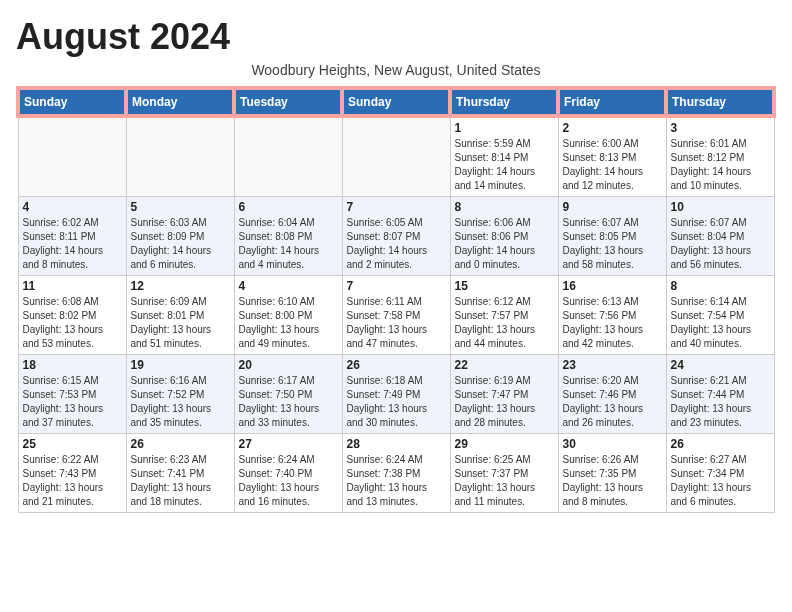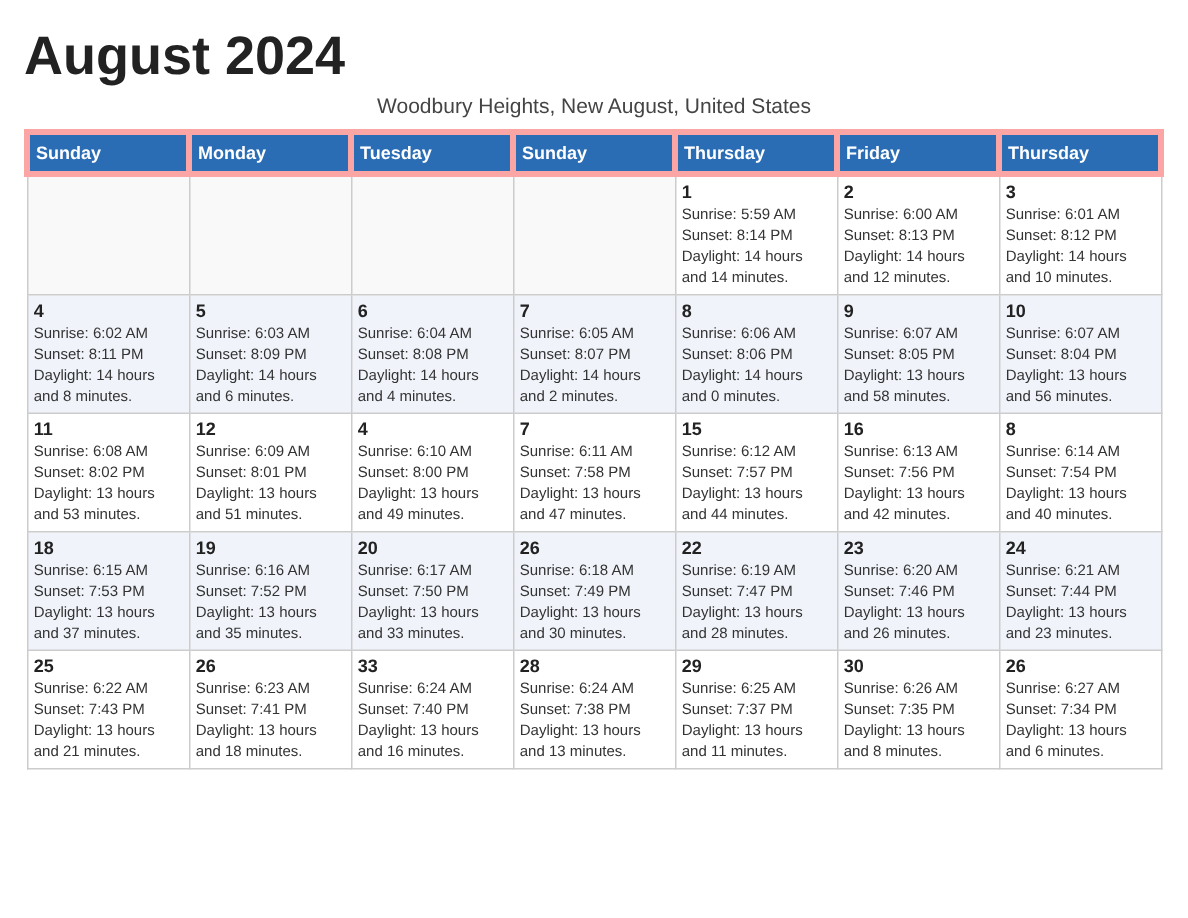--- a/index.html
+++ b/index.html
@@ -212,21 +212,21 @@
       <tr>
         <td>
           <div class="day-number">25</div>
           <div class="day-info">Sunrise: 6:22 AM<br>Sunset: 7:43 PM<br>Daylight: 13 hours<br>and 21 minutes.</div>
         </td>
         <td>
           <div class="day-number">26</div>
           <div class="day-info">Sunrise: 6:23 AM<br>Sunset: 7:41 PM<br>Daylight: 13 hours<br>and 18 minutes.</div>
         </td>
         <td>
-          <div class="day-number">33</div>
+          <div class="day-number">27</div>
           <div class="day-info">Sunrise: 6:24 AM<br>Sunset: 7:40 PM<br>Daylight: 13 hours<br>and 16 minutes.</div>
         </td>
         <td>
           <div class="day-number">28</div>
           <div class="day-info">Sunrise: 6:24 AM<br>Sunset: 7:38 PM<br>Daylight: 13 hours<br>and 13 minutes.</div>
         </td>
         <td>
           <div class="day-number">29</div>
           <div class="day-info">Sunrise: 6:25 AM<br>Sunset: 7:37 PM<br>Daylight: 13 hours<br>and 11 minutes.</div>
         </td>

